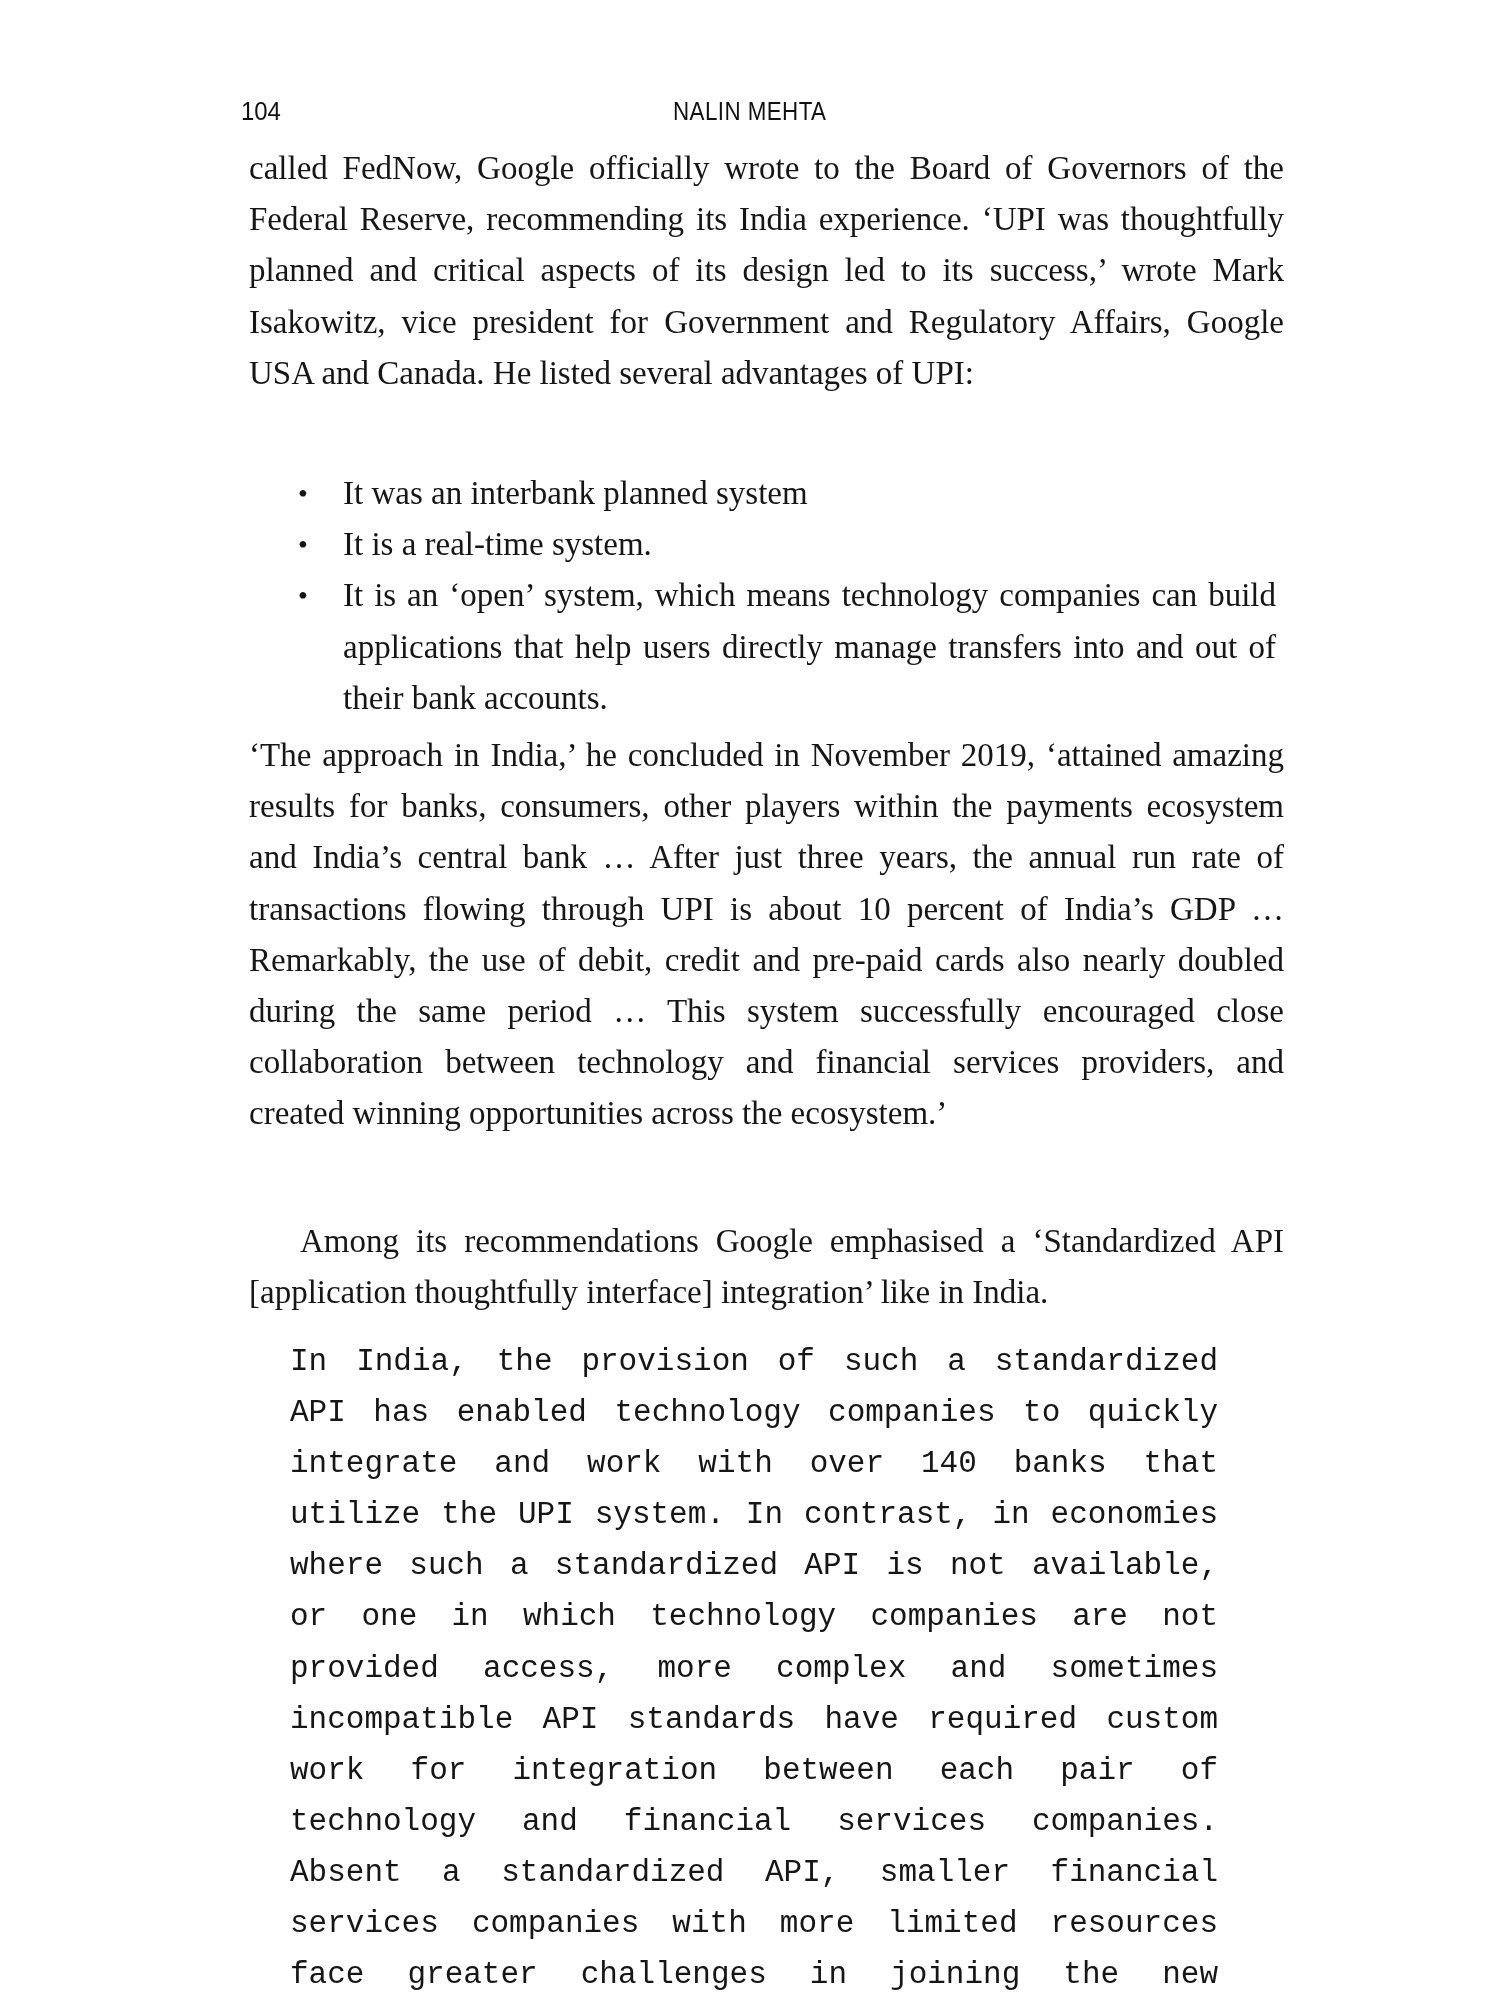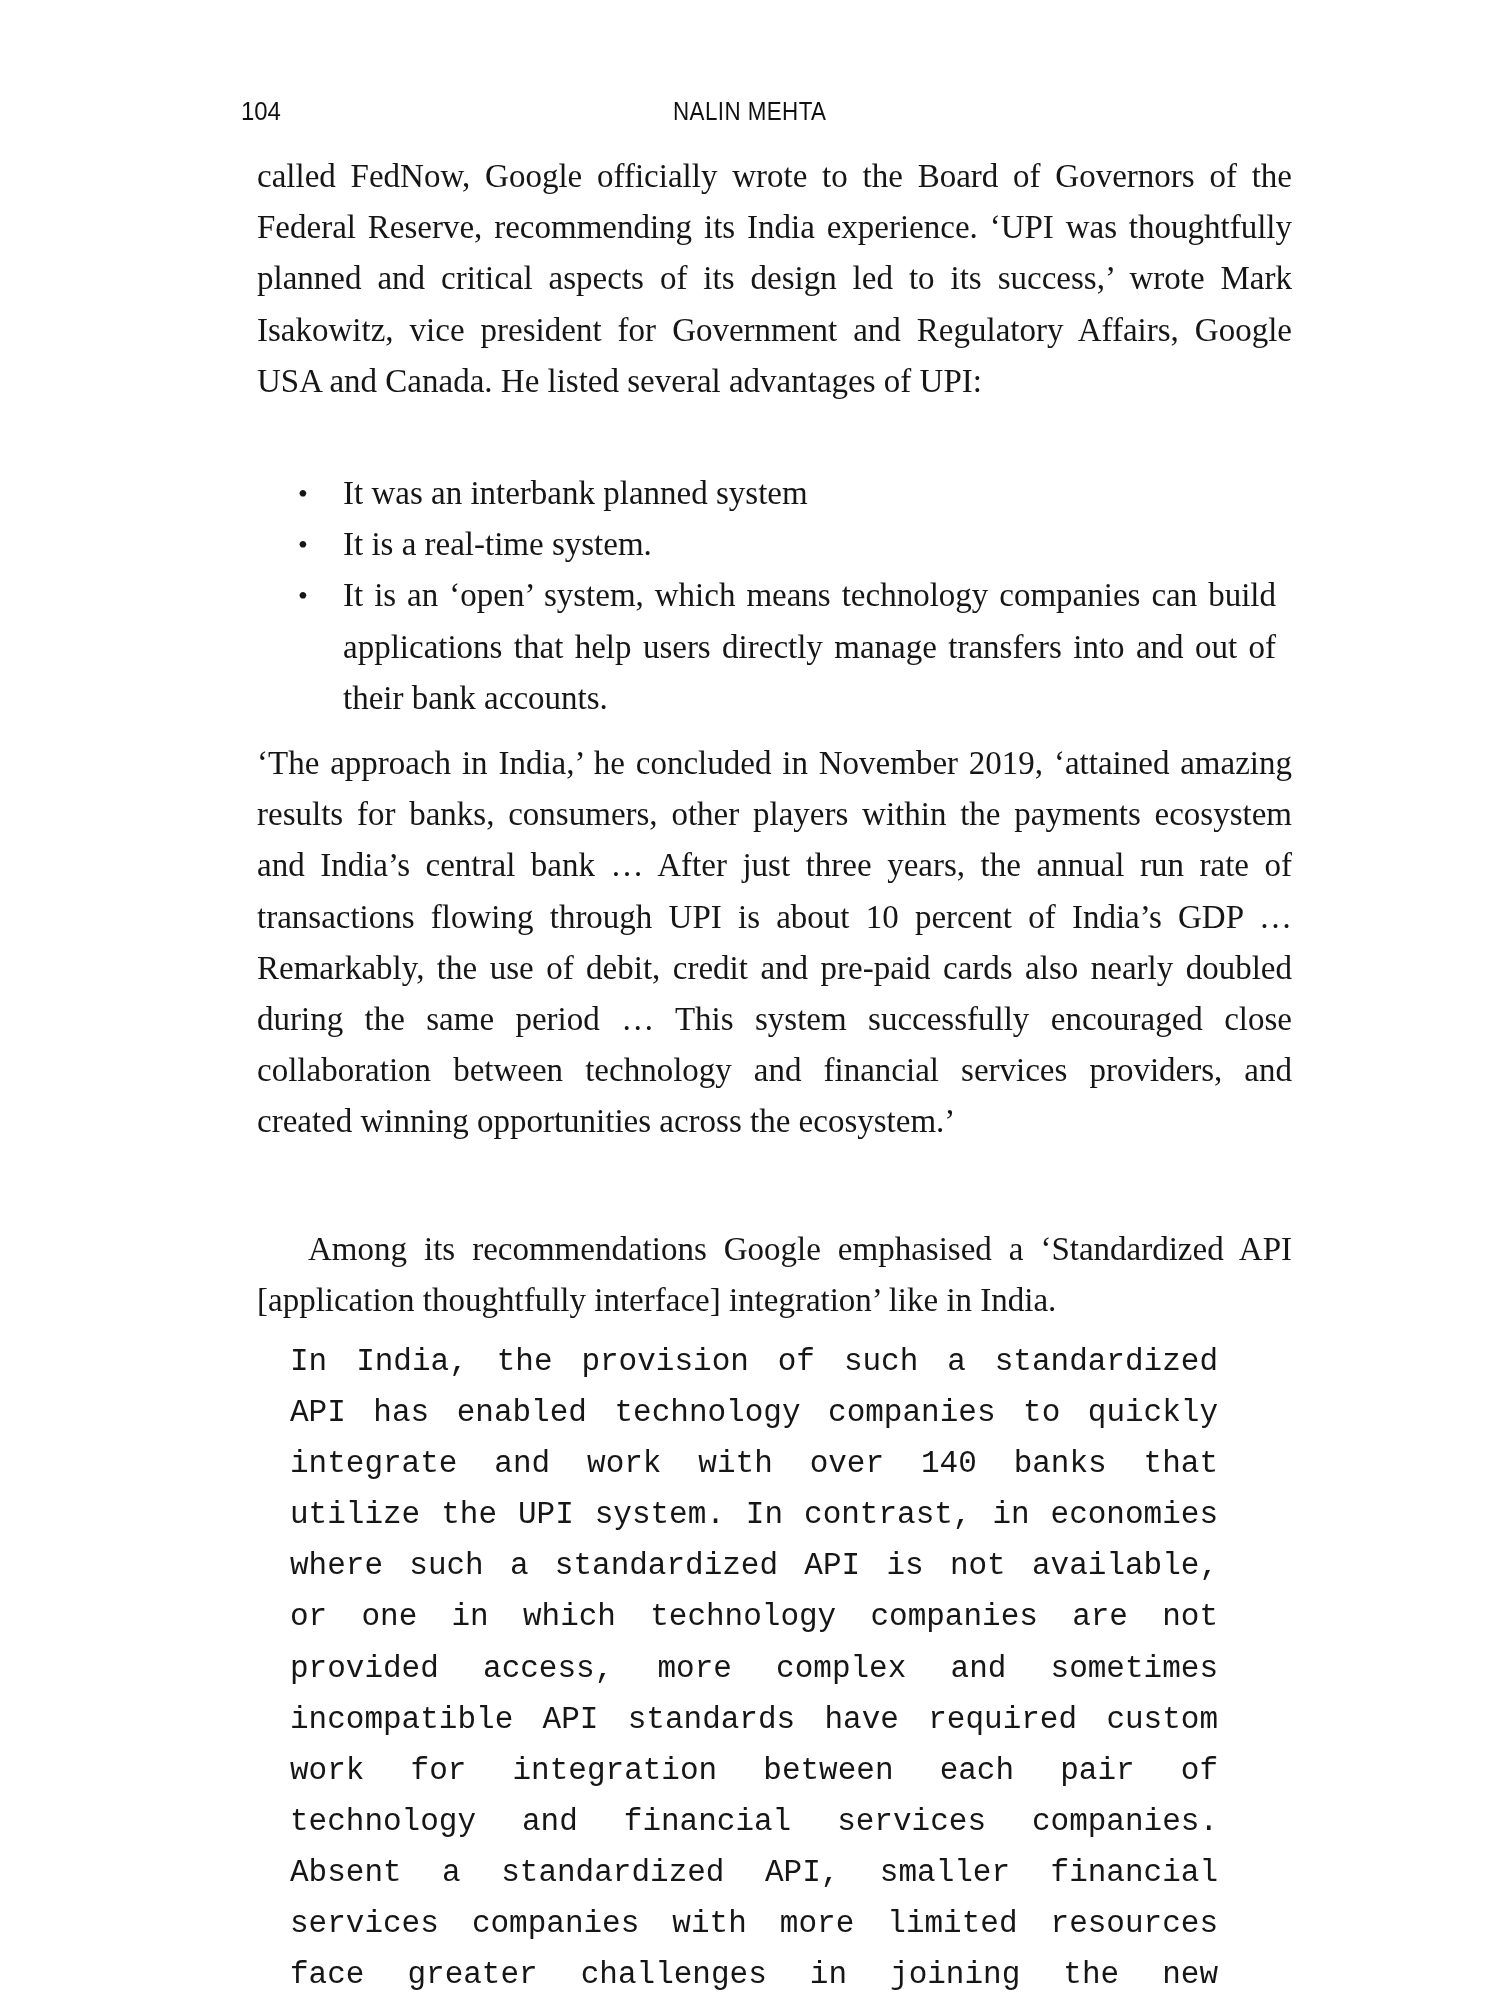--- a/index.html
+++ b/index.html
@@ -4,21 +4,21 @@
 <style>
   html, body { margin: 0; padding: 0; background: #ffffff; }
   body { width: 1500px; height: 2000px; position: relative; overflow: hidden; color: #141414; }
   .page { position: absolute; left: 0; top: 0; width: 1500px; height: 2000px; background: #ffffff; }
   .header { position: absolute; top: 54px; left: 241px; width: 1035px; height: 40px;
             font-family: "Liberation Sans", sans-serif; font-size: 26px; color: #111; margin-top: 42px; }
   .page-number { position: absolute; left: 0; top: 0; transform: scaleX(0.92); transform-origin: left; }
   .running-head { position: absolute; left: 432px; top: 0; letter-spacing: 0.5px; transform: scaleX(0.86); transform-origin: left; }
   .body-text { position: absolute; left: 241px; width: 1035px;
                font-family: "Liberation Serif", serif; font-size: 33px; line-height: 51.2px; color: #161616; }
-  .para { margin: 16px; text-align: justify; text-align-last: left; hyphens: none; }
+  .para { margin: 8px; text-align: justify; text-align-last: left; hyphens: none; }
   .p1 { top: 135px; }
   .bullets { top: 468px; left: 301px; width: 975px; }
   .bullet { position: relative; padding-left: 42px; text-align: justify; text-align-last: left; }
   .bullet-dot { position: absolute; left: -3px; top: 0; font-size: 28px; }
   .p2 { top: 722px; }
   .p3 { top: 1208px; text-indent: 51px; }
   .blockquote { position: absolute; top: 1336px; left: 290px; width: 928px;
                 font-family: Liberation Mono, monospace; font-size: 31px; line-height: 51.1px; color: #161616;
                 margin: 0; text-align: justify; text-align-last: left; }
   .footnote-ref { font-size: 17px; vertical-align: 14px; line-height: 0; }

